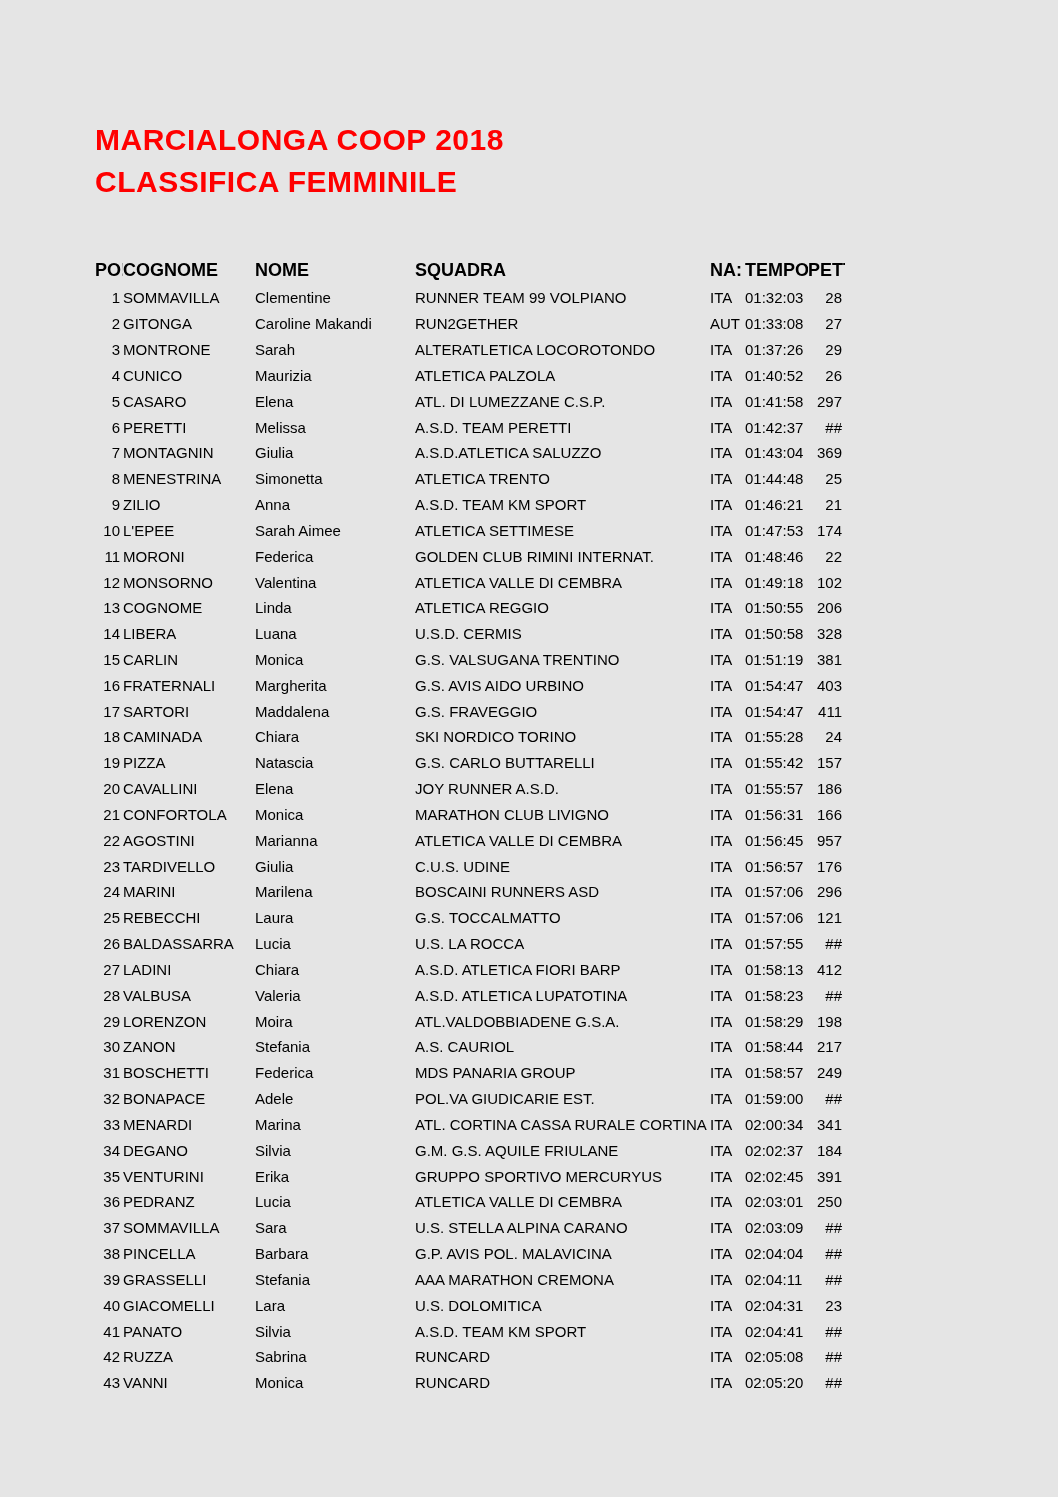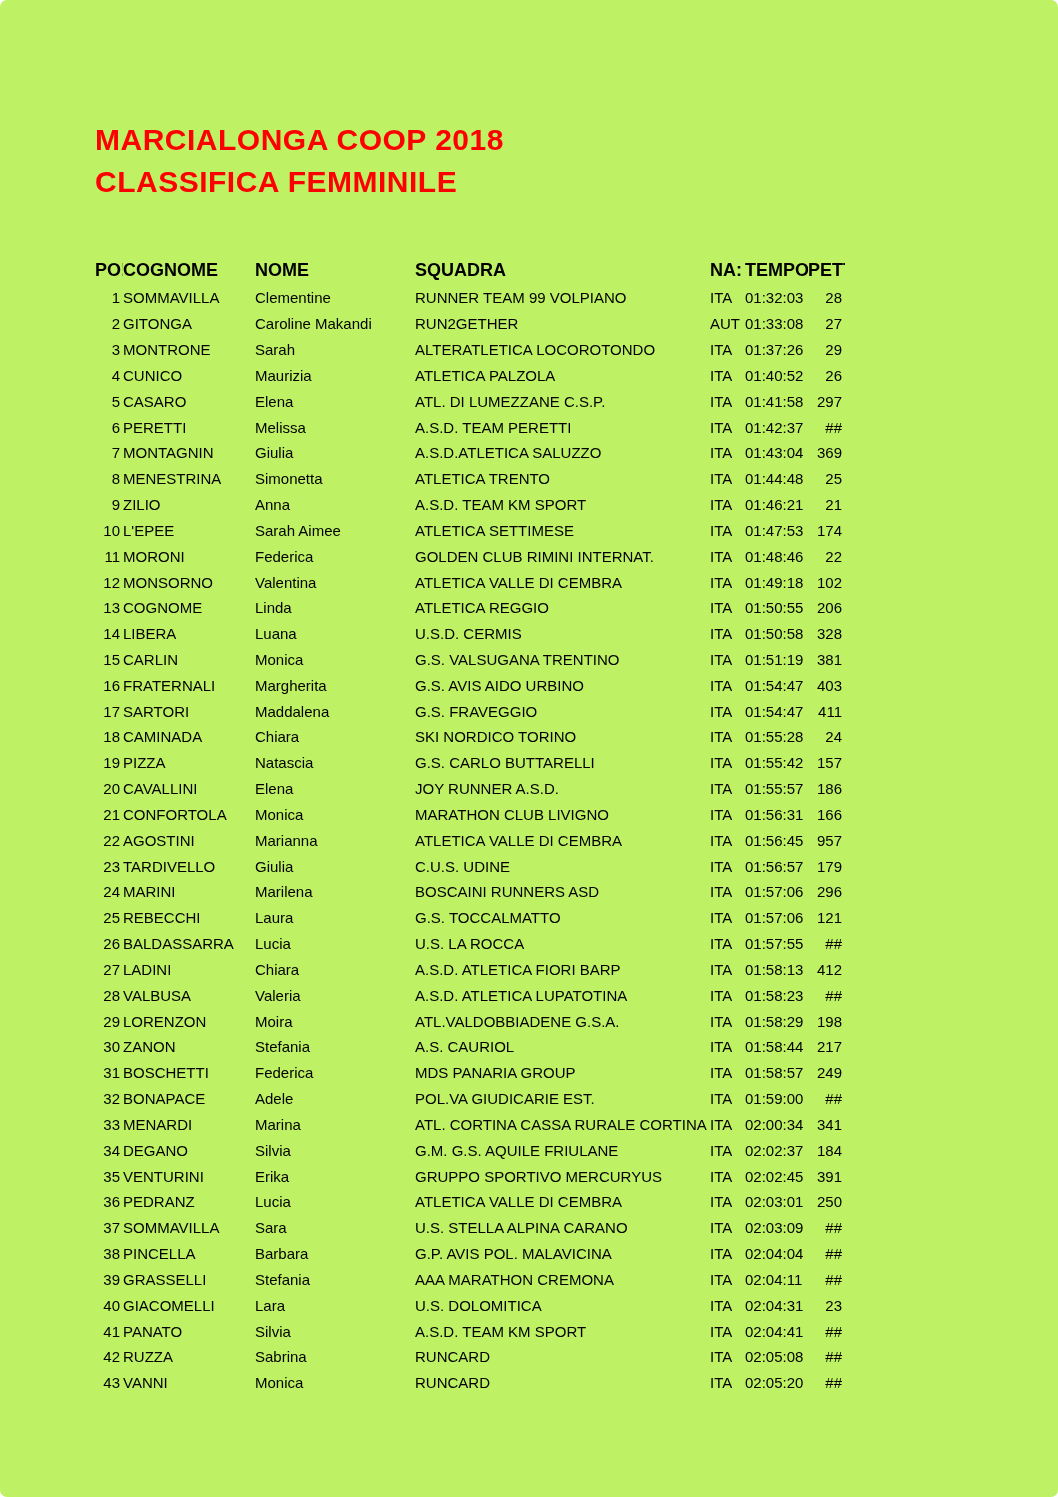--- a/index.html
+++ b/index.html
@@ -4,25 +4,24 @@
 <style>
   html, body {
     margin: 0;
     padding: 0;
     background: #ffffff;
   }
   .page {
     position: relative;
     width: 1058px;
     height: 1497px;
-    background: #bef264;
+    background: #e5e5e5;
     font-family: "Liberation Sans", sans-serif;
     color: #000000;
     overflow: hidden;
-    border-radius: 7px;
   }
   .title-block {
     position: absolute;
     left: 95px;
     top: 119px;
   }
   .title-line {
     font-size: 30px;
     font-weight: 700;
     line-height: 42px;
@@ -283,21 +282,21 @@
           <div class="td">01:56:45</div>
           <div class="td num">957</div>
         </div>
         <div class="tr">
           <div class="td num pos">23</div>
           <div class="td">TARDIVELLO</div>
           <div class="td">Giulia</div>
           <div class="td">C.U.S. UDINE</div>
           <div class="td">ITA</div>
           <div class="td">01:56:57</div>
-          <div class="td num">179</div>
+          <div class="td num">176</div>
         </div>
         <div class="tr">
           <div class="td num pos">24</div>
           <div class="td">MARINI</div>
           <div class="td">Marilena</div>
           <div class="td">BOSCAINI RUNNERS ASD</div>
           <div class="td">ITA</div>
           <div class="td">01:57:06</div>
           <div class="td num">296</div>
         </div>

